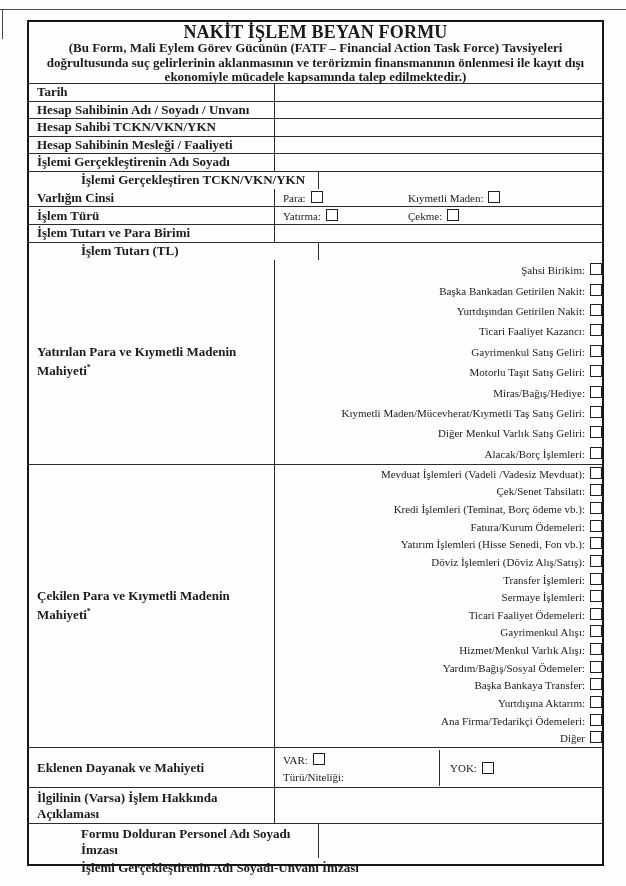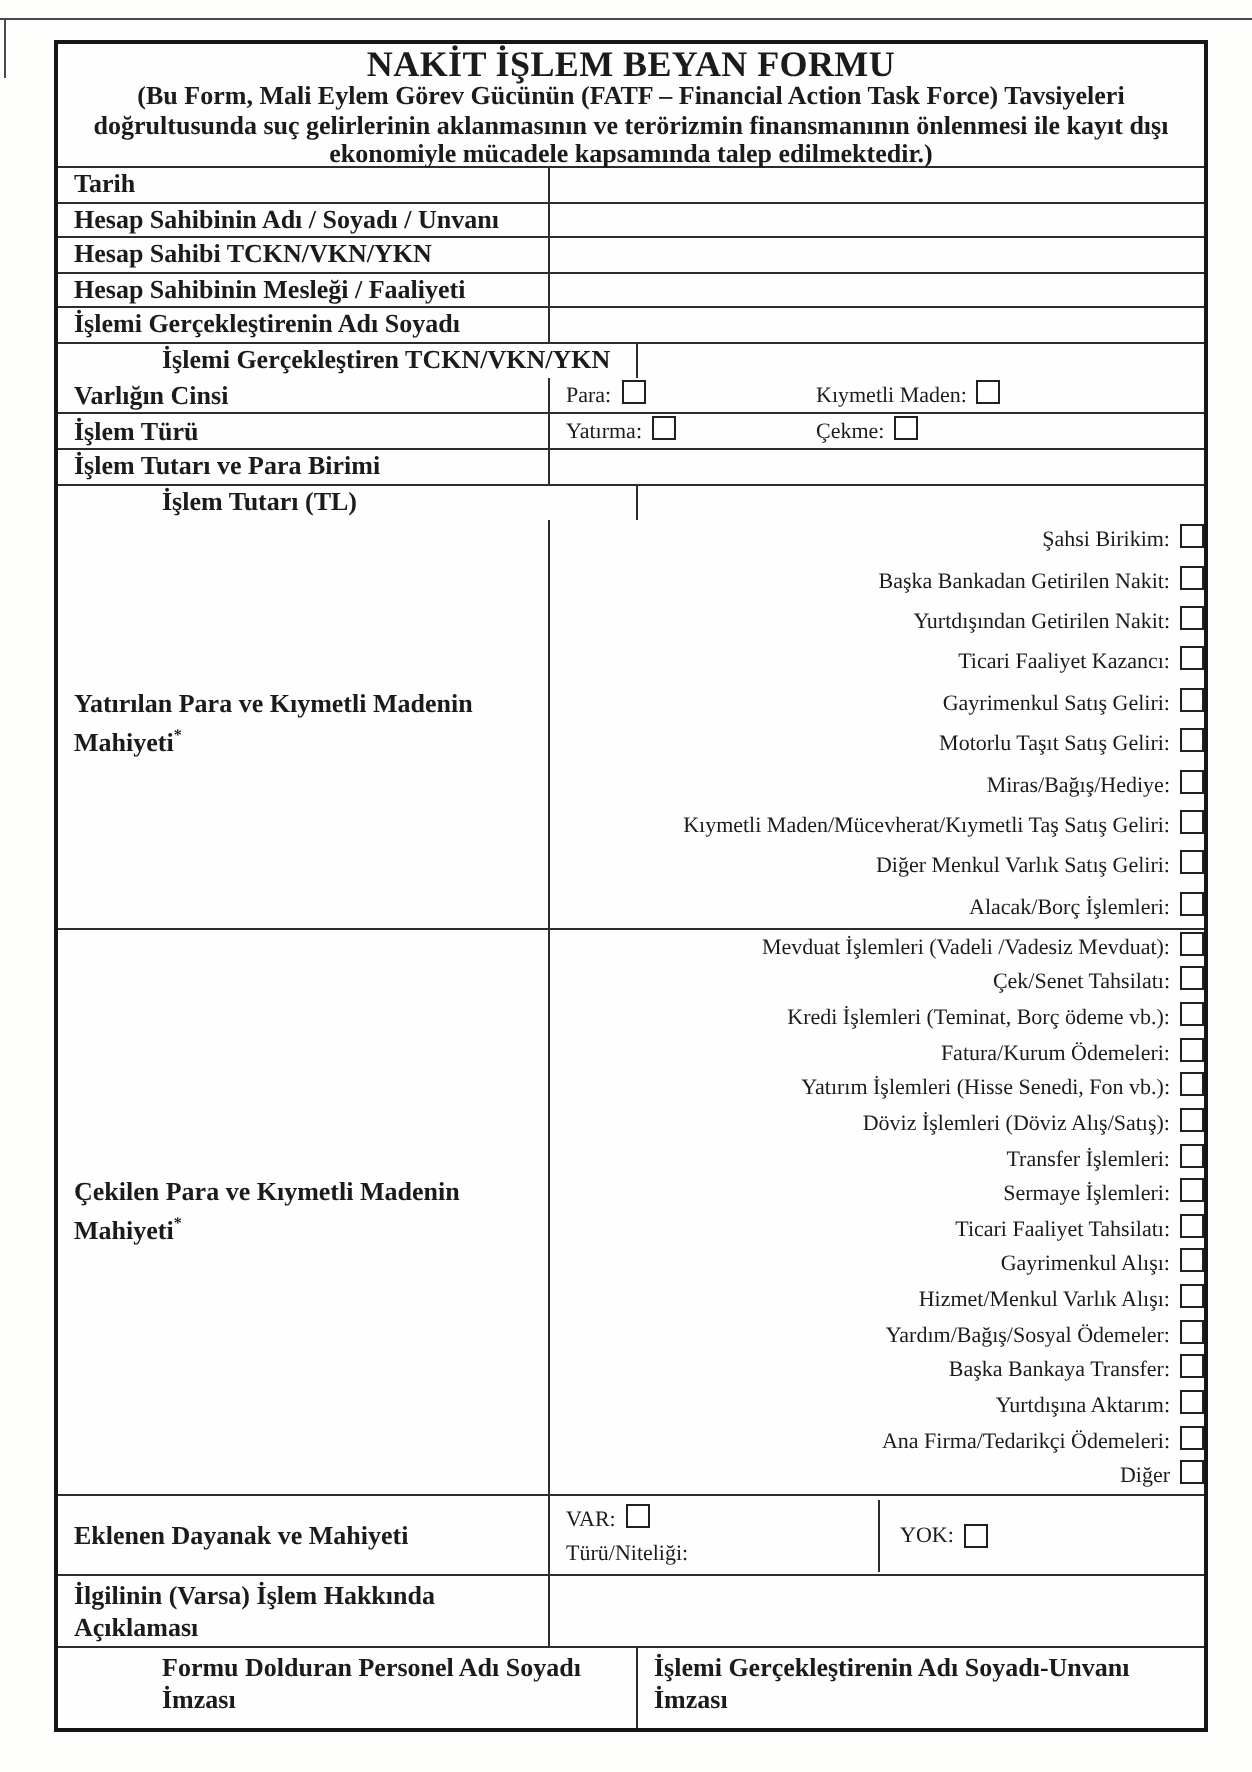--- a/index.html
+++ b/index.html
@@ -48,21 +48,21 @@
            height:100%;padding-left:8px;box-sizing:border-box;text-align:right;}
   .opt-line{white-space:nowrap;}
 
   .attach{height:40px;}
   .attach .rc{display:flex;align-items:center;}
   .var-cell{width:165px;border-right:1px solid #2c2c2c;box-sizing:border-box;
             padding:2px 4px 0 8px;line-height:17px;}
   .yok-cell{flex:1;display:flex;align-items:center;padding-left:10px;}
 
   .expl{height:36px;}
-  .sig{height:40px;}
+  .sig{height:40px;flex-direction:column;}
   .sig .rc{font-weight:bold;font-size:13px;padding:2px 6px 0 8px;line-height:16px;}
 
   sup{font-size:8px;}
 </style>
 </head>
 <body>
 
 <div class="scanline-top"></div>
 <div class="scanline-left"></div>
 
@@ -187,21 +187,21 @@
           <div class="opt-line"><span>Fatura/Kurum Ödemeleri:</span><span class="cb"></span></div>
 
           <div class="opt-line"><span>Yatırım İşlemleri (Hisse Senedi, Fon vb.):</span><span class="cb"></span></div>
 
           <div class="opt-line"><span>Döviz İşlemleri (Döviz Alış/Satış):</span><span class="cb"></span></div>
 
           <div class="opt-line"><span>Transfer İşlemleri:</span><span class="cb"></span></div>
 
           <div class="opt-line"><span>Sermaye İşlemleri:</span><span class="cb"></span></div>
 
-          <div class="opt-line"><span>Ticari Faaliyet Tahsilatı:</span><span class="cb"></span></div>
+          <div class="opt-line"><span>Ticari Faaliyet Ödemeleri:</span><span class="cb"></span></div>
 
           <div class="opt-line"><span>Gayrimenkul Alışı:</span><span class="cb"></span></div>
 
           <div class="opt-line"><span>Hizmet/Menkul Varlık Alışı:</span><span class="cb"></span></div>
 
           <div class="opt-line"><span>Yardım/Bağış/Sosyal Ödemeler:</span><span class="cb"></span></div>
 
           <div class="opt-line"><span>Başka Bankaya Transfer:</span><span class="cb"></span></div>
 
           <div class="opt-line"><span>Yurtdışına Aktarım:</span><span class="cb"></span></div>

